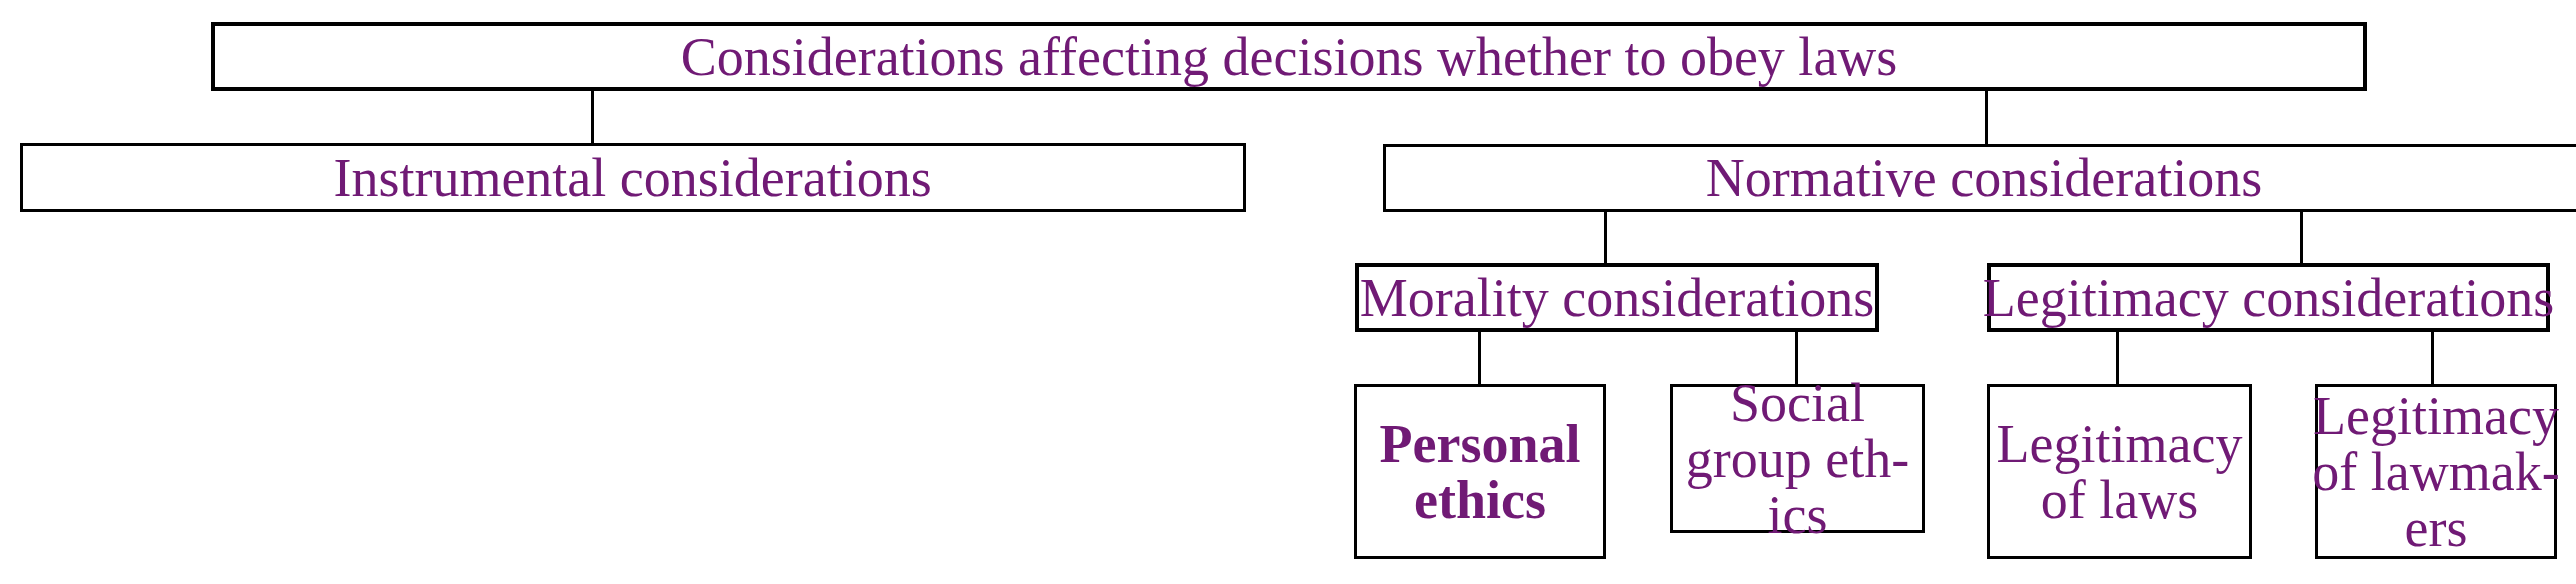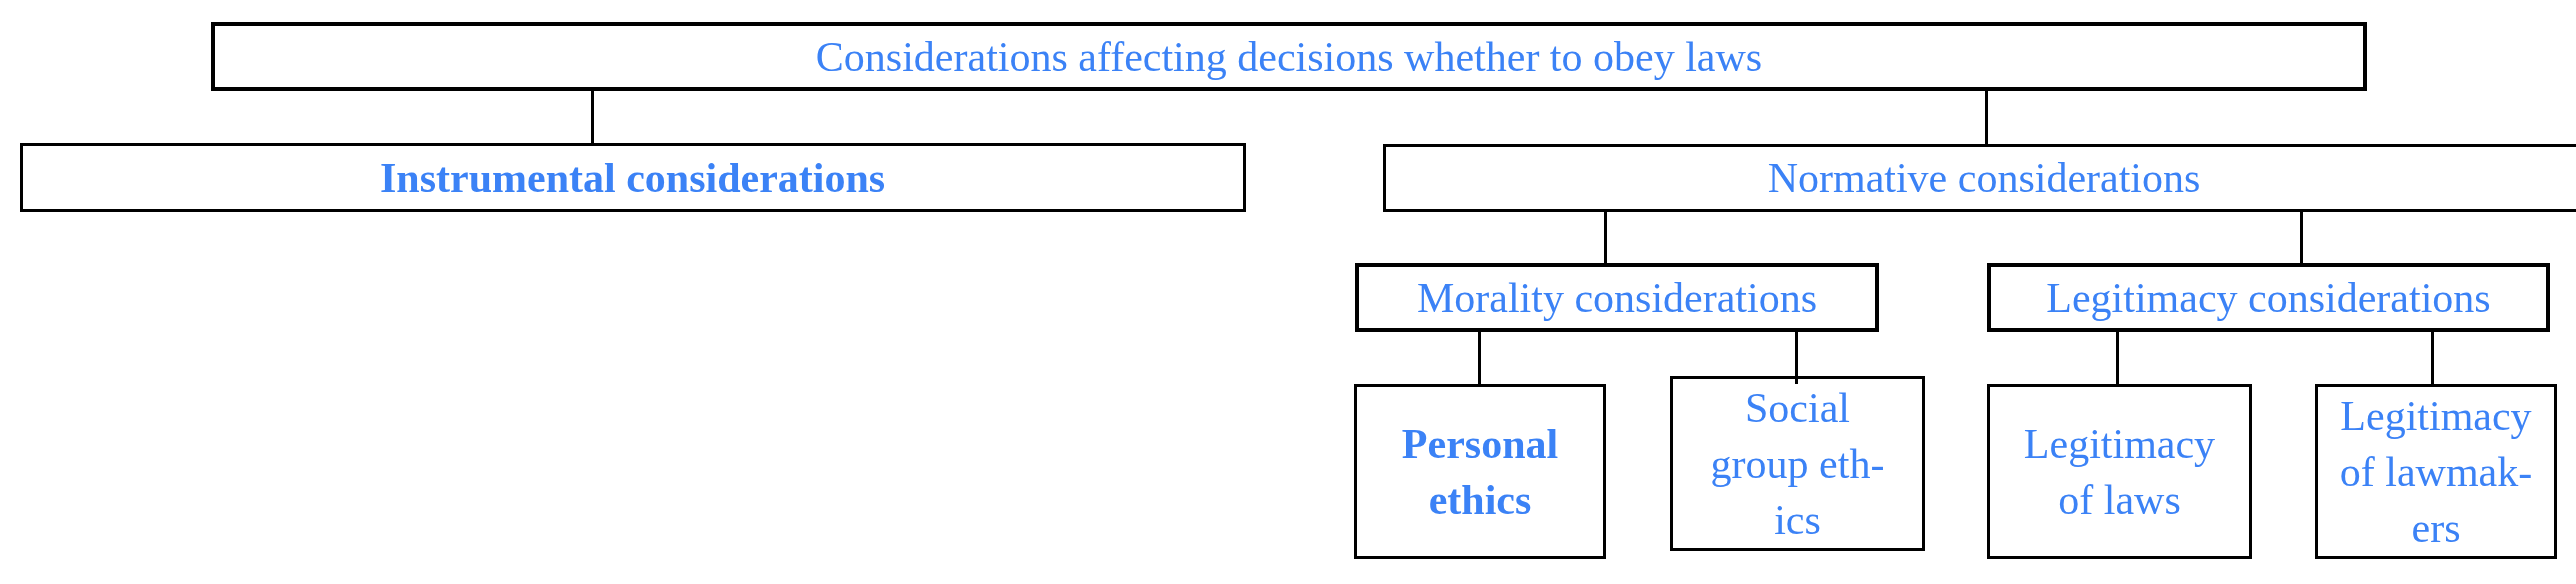--- a/index.html
+++ b/index.html
@@ -14,44 +14,44 @@
     background: #ffffff;
     overflow: hidden;
     font-family: "Liberation Serif", "DejaVu Serif", serif;
   }
   .node {
     position: absolute;
     box-sizing: border-box;
     background: #ffffff;
     border-style: solid;
     border-color: #000000;
-    color: #3b82f6;
+    color: #701a75;
     display: flex;
     flex-direction: column;
     align-items: center;
     justify-content: center;
     text-align: center;
-    font-size: 42px;
+    font-size: 54px;
     line-height: 56px;
     white-space: nowrap;
   }
   .connector {
     position: absolute;
     width: 3px;
     background: #000000;
   }
 
   
   #n-root        { left: 211px;  top: 22px;  width: 2156px; height: 69px; border-width: 4.7px; }
-  #n-instr       { left: 19.6px;   top: 143px; width: 1226px; height: 69px; border-width: 3px; font-weight: bold; }
+  #n-instr       { left: 19.6px;   top: 143px; width: 1226px; height: 69px; border-width: 3px; }
   #n-norm        { left: 1355px; top: 144px; width: 1202px; height: 68px; border-width: 3px; margin-left: 28px; }
   #n-moral       { left: 1355px; top: 263px; width: 524px;  height: 69px; border-width: 4.2px; }
   #n-legit       { left: 1987px; top: 263px; width: 563px;  height: 69px; border-width: 4.2px; }
   #n-pe          { left: 1354px; top: 384px; width: 252px;  height: 175px; border-width: 3.6px; font-weight: bold; }
-  #n-sge         { left: 1670px; top: 376px; width: 255px;  height: 175px; border-width: 3.6px; }
+  #n-sge         { left: 1670px; top: 384px; width: 255px;  height: 149px; border-width: 3.6px; }
   #n-lol         { left: 1987px; top: 384px; width: 265px;  height: 175px; border-width: 3.6px; }
   #n-lolm        { left: 2315px; top: 384px; width: 242px;  height: 175px; border-width: 3.6px; }
 
   
   #c-root-instr  { left: 591px;  top: 91px; height: 52px; }
   #c-root-norm   { left: 1985px; top: 91px; height: 53px; }
   #c-norm-moral  { left: 1604px; top: 211px; height: 52px; }
   #c-norm-legit  { left: 2300px; top: 211px; height: 52px; }
   #c-moral-pe    { left: 1478px; top: 332px; height: 52px; }
   #c-moral-sge   { left: 1795px; top: 332px; height: 52px; }

